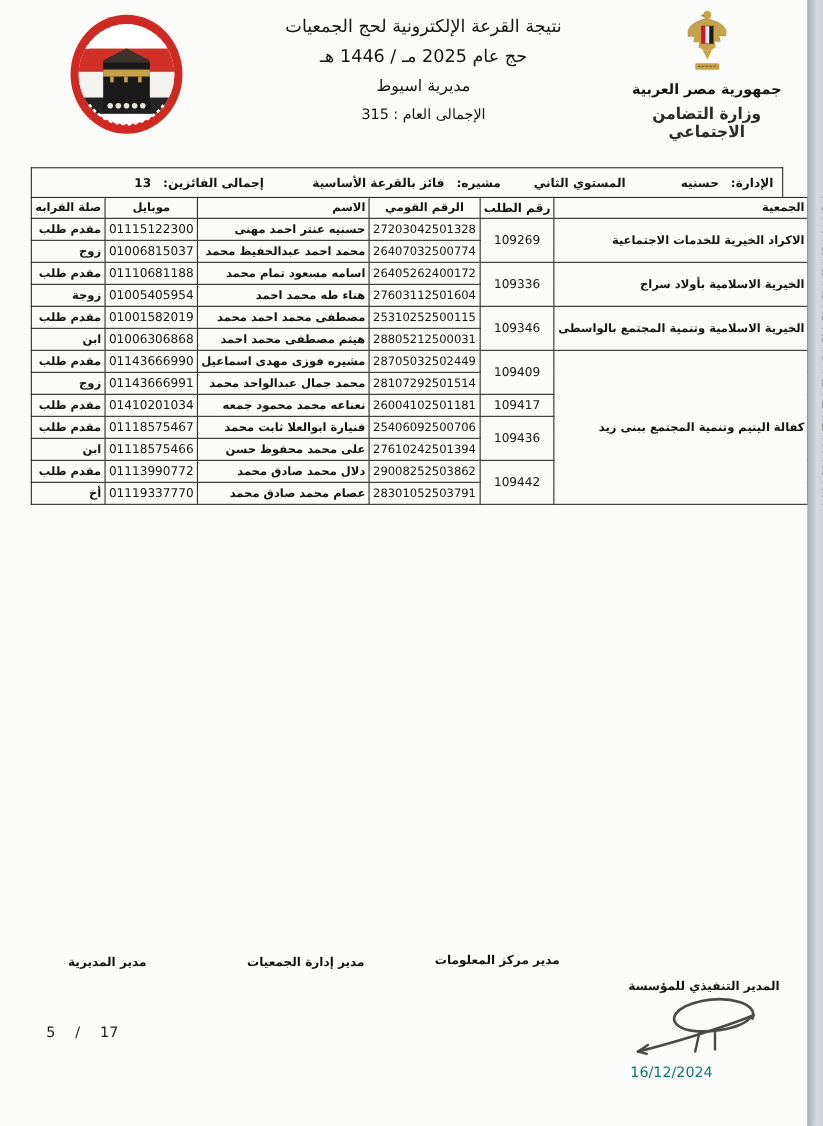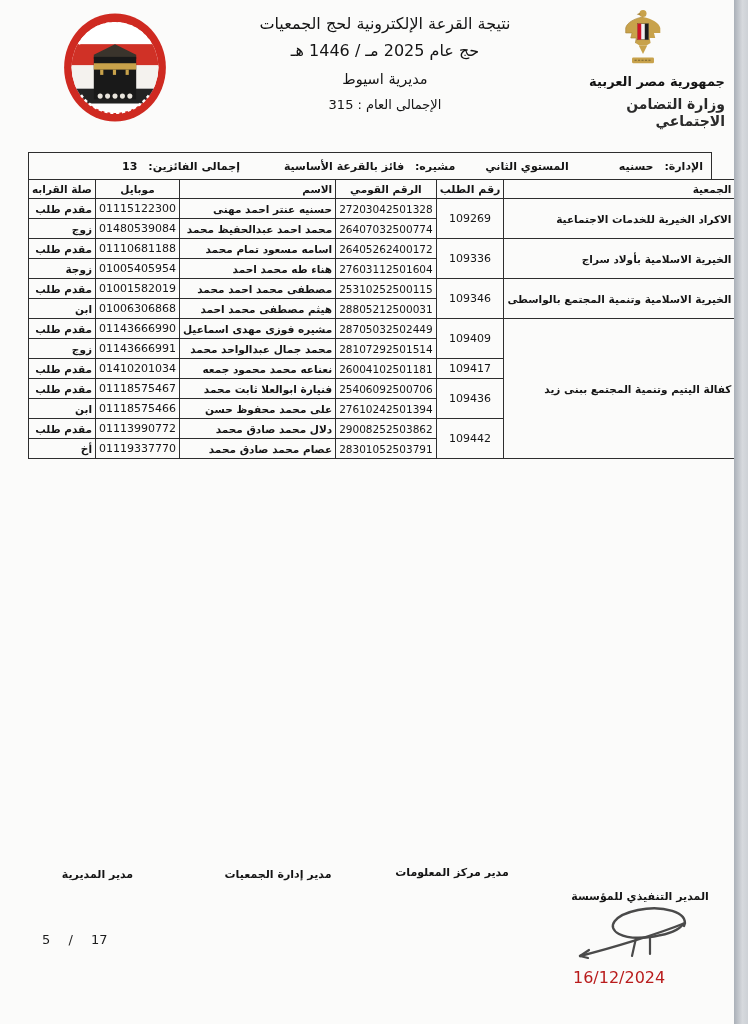--- a/index.html
+++ b/index.html
@@ -26,21 +26,21 @@
   .title-block {
     position: absolute; left: 225px; top: 14px; width: 320px;
     text-align: center; direction: rtl; font-weight: normal;
   }
   .title-main  { font-size: 16px; margin-bottom: 8px; }
   .title-year  { font-size: 16px; margin-bottom: 11px; }
   .title-dir   { font-size: 14.5px; margin-bottom: 10px; }
   .title-total { font-size: 13px; }
   .emblem-block {
     position: absolute; left: 560px; top: 6px; width: 165px;
-    direction: rtl;
+    text-align: center; direction: rtl;
   }
   .emblem-block svg { display: block; margin: 0 auto 4px auto; }
   .republic { font-size: 13px; font-weight: bold; margin-bottom: 7px; }
   .ministry { font-size: 14px; font-weight: bold; color: #2a2a2a;
               letter-spacing: -0.5px; transform: scaleY(1.05); }
 
   
   .info-bar {
     position: absolute; left: 28px; top: 152px; width: 684px; height: 27px;
     border: 1px solid #2e2e2e; border-bottom: none;
@@ -74,21 +74,21 @@
   .col-relation { width: 57px;  text-align: right; }
   .results th.col-mobile, .results th.col-relation { text-align: center; font-size: 10.5px;}
 
   
   .sig { position: absolute; font-size: 11px; font-weight: bold; direction: rtl; text-align: center; }
   .sig-directorate { left: 40px;  top: 868px; width: 115px; }
   .sig-assoc-dept  { left: 218px; top: 868px; width: 120px; }
   .sig-info-center { left: 392px; top: 866px; width: 120px; }
   .sig-executive   { left: 570px; top: 890px; width: 140px; }
   .signature-mark  { position: absolute; left: 572px; top: 902px; }
-  .doc-date  { position: absolute; left: 573px; top: 968px; font-size: 16px; color: #b91c1c; }
+  .doc-date  { position: absolute; left: 573px; top: 968px; font-size: 13px; color: #0f766e; }
   .page-num  { position: absolute; left: 42px;  top: 932px; font-size: 13px; color: #1d1d1d; }
   .page-num span { margin-right: 14px; }
 </style>
 </head>
 <body>
 
 <div class="page">
 
   <svg class="hajj-logo" viewBox="0 0 100 105">
     <defs>
@@ -184,21 +184,21 @@
         <td class="col-req" rowspan="2"><span class="num">109269</span></td>
         <td class="col-natid"><span class="num">27203042501328</span></td>
         <td class="col-name">حسنيه عنتر احمد مهنى</td>
         <td class="col-mobile"><span class="num">01115122300</span></td>
         <td class="col-relation">مقدم طلب</td>
       </tr>
       <tr>
         <td class="col-serial">2</td>
         <td class="col-natid"><span class="num">26407032500774</span></td>
         <td class="col-name">محمد احمد عبدالحفيظ محمد</td>
-        <td class="col-mobile"><span class="num">01480539084</span></td>
+        <td class="col-mobile"><span class="num">01006815037</span></td>
         <td class="col-relation">زوج</td>
       </tr>
       <tr>
         <td class="col-serial">3</td>
         <td class="col-assoc" rowspan="2">الخيرية الاسلامية بأولاد سراج</td>
         <td class="col-req" rowspan="2"><span class="num">109336</span></td>
         <td class="col-natid"><span class="num">26405262400172</span></td>
         <td class="col-name">اسامه مسعود تمام محمد</td>
         <td class="col-mobile"><span class="num">01110681188</span></td>
         <td class="col-relation">مقدم طلب</td>

